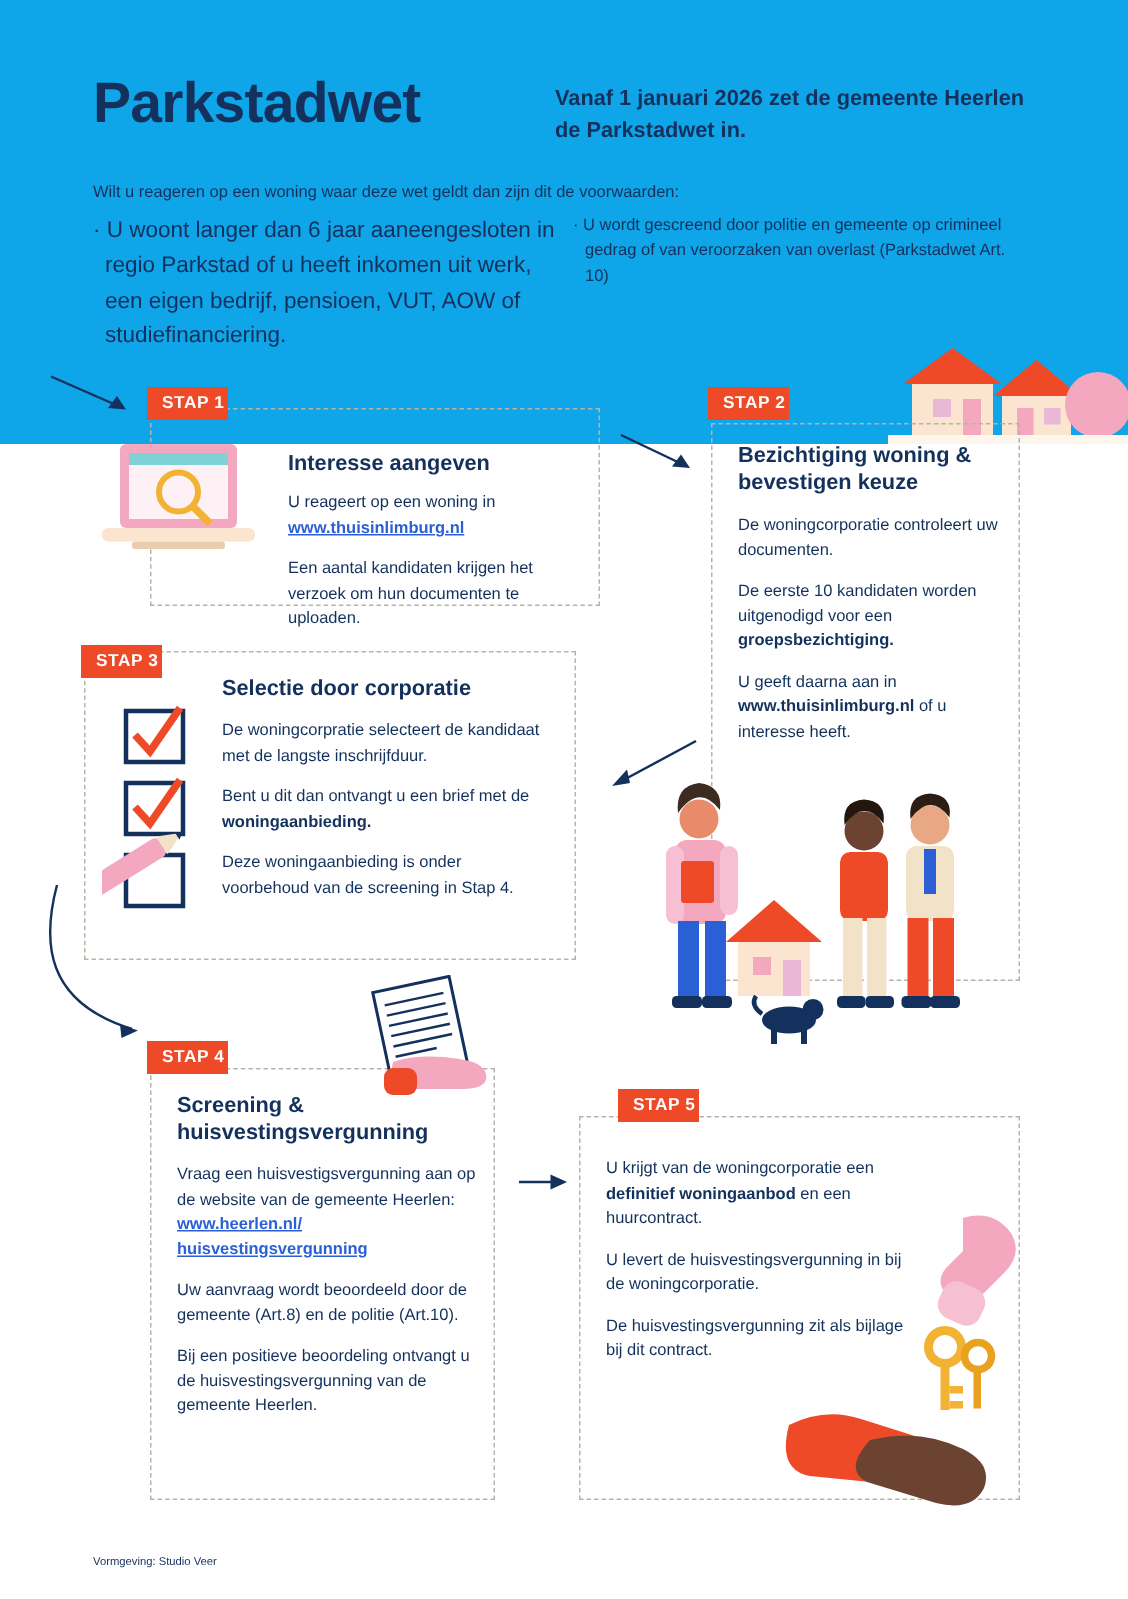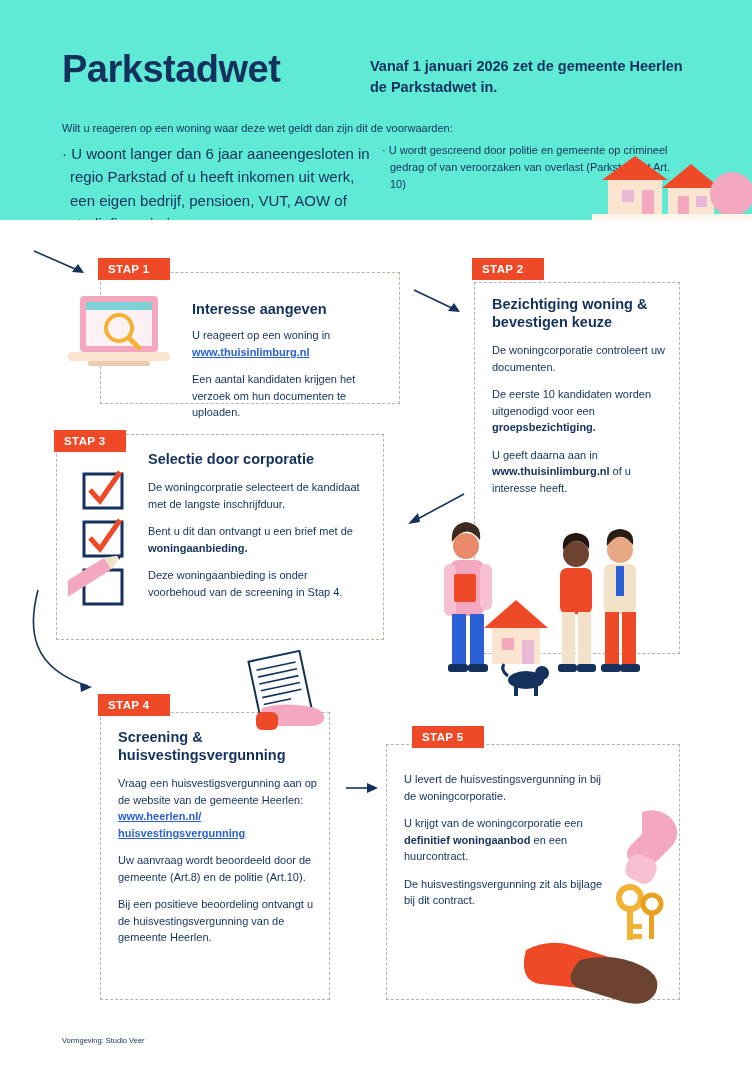--- a/index.html
+++ b/index.html
@@ -6,22 +6,22 @@
   html, body {
     width: 752px; height: 1066px;
     font-family: "Liberation Sans", sans-serif;
     background: #ffffff;
     overflow: hidden;
   }
   .page { position: relative; width: 752px; height: 1066px; background: #ffffff; }
 
   
   .header {
-    position: absolute; left: 0; top: 0; width: 752px; height: 220px;
-    background: #5eead4;
+    position: absolute; left: 0; top: 0; width: 752px; height: 296px;
+    background: #0ea5e9;
     overflow: hidden;
   }
   .title {
     position: absolute; left: 62px; top: 48px;
     font-size: 38px; font-weight: bold; color: #13315c; letter-spacing: -0.5px;
   }
   .subtitle {
     position: absolute; left: 370px; top: 56px; width: 330px;
     font-size: 14.5px; font-weight: bold; color: #13315c; line-height: 1.45;
   }
@@ -48,21 +48,21 @@
     border: 1px dashed #b9b2a6;
     background: transparent;
   }
   .badge {
     position: absolute;
     background: #ef4a28;
     color: #ffffff;
     font-size: 11.5px;
     font-weight: bold;
     letter-spacing: 0.4px;
-    padding: 5px 20px 5px 10px;
+    padding: 5px 2px 5px 10px;
     z-index: 5;
   }
   .step-title {
     font-size: 14.5px; font-weight: bold; color: #13315c; line-height: 1.25;
   }
   .step-p {
     font-size: 11px; color: #13315c; line-height: 1.5; margin-top: 11px;
   }
   .step-p.first { margin-top: 9px; }
   .lnk { color: #2a5fd6; text-decoration: underline; font-weight: bold; }
@@ -260,24 +260,24 @@
 
   <div class="box" style="left:386px; top:744px; width:294px; height:256px;"></div>
   <div class="badge" style="left:384px; top:726px;margin-left:28px;">STAP 5</div>
 
   <svg class="arrow" style="left:344px; top:778px; width:44px; height:26px;" viewBox="0 0 44 26">
     <path d="M2,10 L30,10" stroke="#13315c" stroke-width="1.6" fill="none"></path>
     <polygon points="34,10 23,5 23,15" fill="#13315c"></polygon>
   </svg>
 
   <div style="position:absolute; left:404px; top:760px; width:210px;">
+    <div class="step-p">
+      <span>U krijgt van de woningcorporatie een </span><span class="bld">definitief woningaanbod</span><span> en een huurcontract.</span>
+    </div>
     <div class="step-p">U levert de huisvestingsvergunning in bij de woningcorporatie.</div>
-    <div class="step-p">
-      <span>U krijgt van de woningcorporatie een </span><span class="bld">definitief woningaanbod</span><span> en een huurcontract.</span>
-    </div>
     <div class="step-p">De huisvestingsvergunning zit als bijlage bij dit contract.</div>
   </div>
 
   <svg style="position:absolute; left:520px; top:800px; width:180px; height:205px;" viewBox="0 0 180 205">
 
     <path d="M122,12 q20,-6 32,10 q8,14 -4,26 l-18,18 q-10,8 -20,-2 q-10,-10 0,-20 l10,-10z" fill="#f4a8c0"></path>
     <rect x="106" y="56" width="30" height="26" rx="10" transform="rotate(25 121 69)" fill="#f7c0d2"></rect>
 
     <circle cx="110" cy="98" r="11" fill="none" stroke="#f2b233" stroke-width="6"></circle>
     <rect x="107" y="106" width="6" height="34" fill="#f2b233"></rect>

